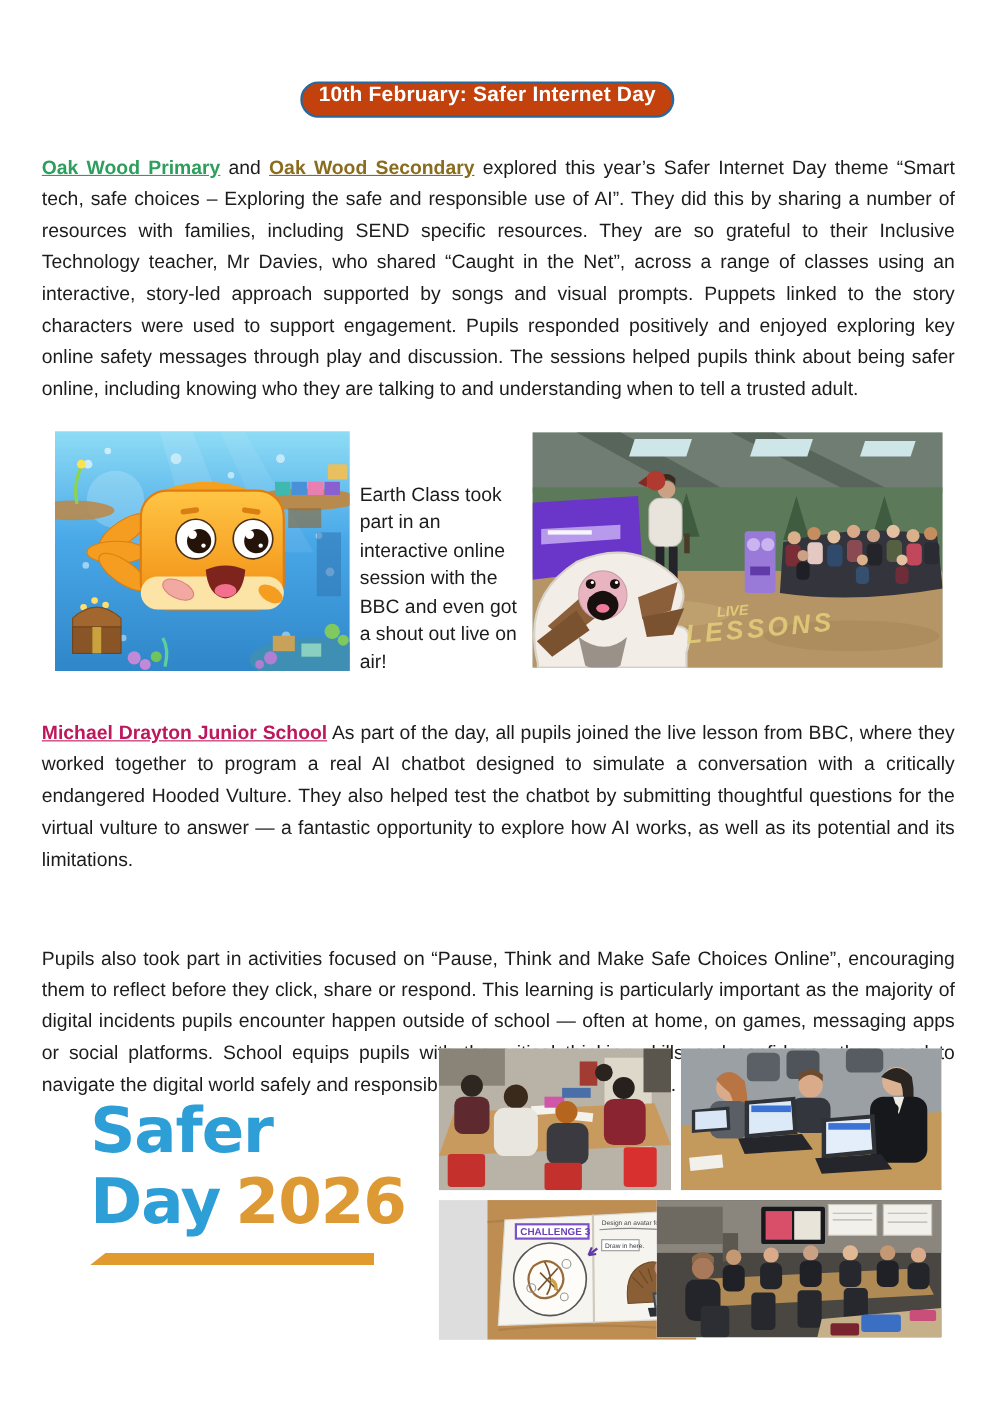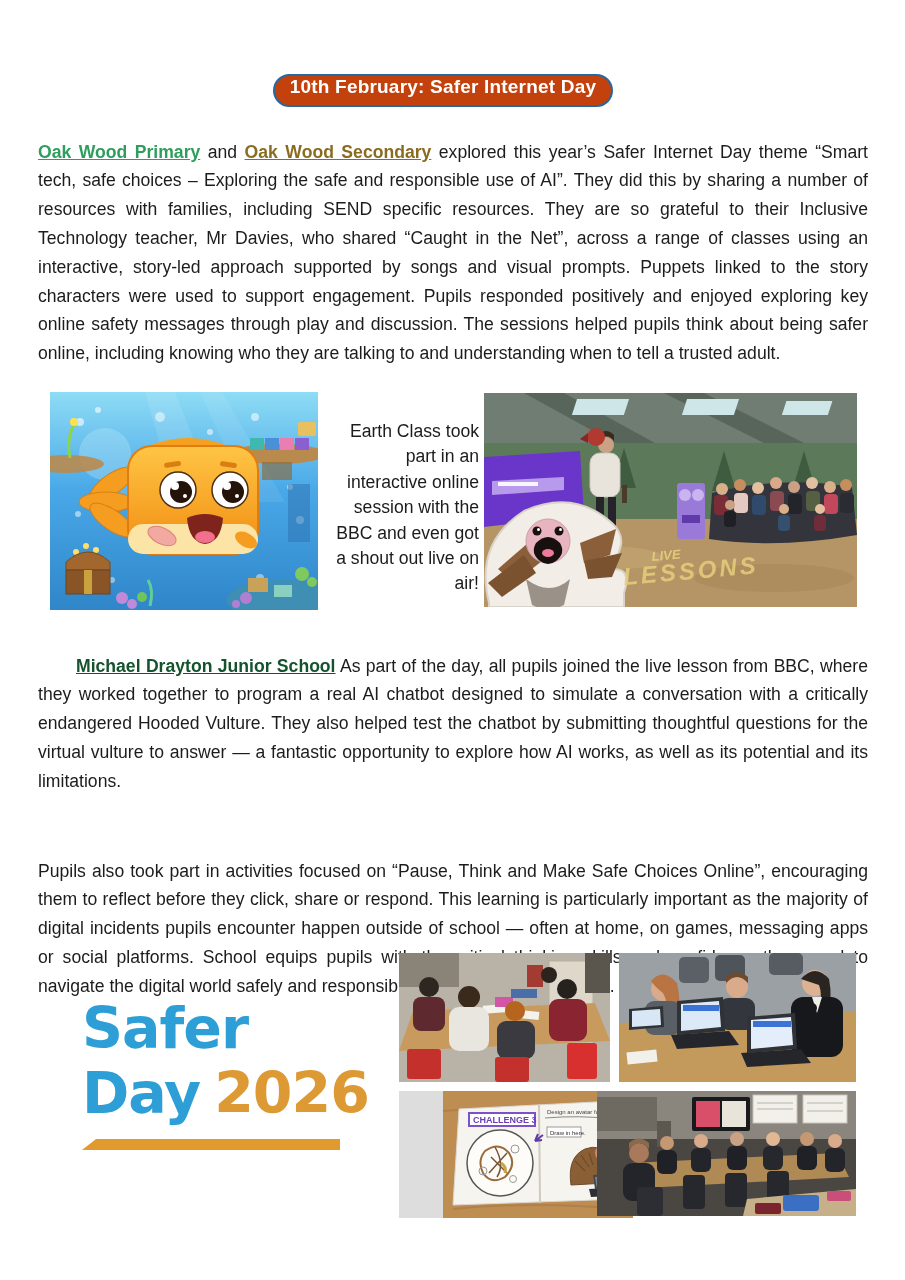--- a/index.html
+++ b/index.html
@@ -17,24 +17,24 @@
         color:#ffffff;font-weight:700;font-size:19px;letter-spacing:.2px;}
 
   .para{position:absolute;left:38px;width:830px;text-align:justify;
         font-size:17.6px;line-height:28.8px;}
   .p1{top:120px;}
   .p2{top:634px;}
   .p3{top:839px;}
   .school{font-weight:700;text-decoration:underline;}
   .green{color:#2e9e5c;}
   .olive{color:#8a6c20;}
-  .red{color:#14532d;margin-left:38px;}
-
-  .caption{position:absolute;left:327px;top:419px;width:152px;
-        font-size:17.6px;line-height:25.4px;text-align:right;}
+  .red{color:#be185d;}
+
+  .caption{position:absolute;left:327px;top:437px;width:152px;
+        font-size:17.6px;line-height:25.4px;text-align:left;}
 
   .ph{position:absolute;overflow:hidden;background:#ddd;}
   .ph svg{display:block;width:100%;height:100%;}
   #ph-fish{left:50px;top:392px;width:268px;height:218px;}
   #ph-bbc{left:484px;top:393px;width:373px;height:214px;}
   #ph-a{left:399px;top:953px;width:211px;height:129px;}
   #ph-b{left:619px;top:953px;width:237px;height:129px;}
   #ph-c{left:399px;top:1091px;width:190px;height:127px;padding-left:44px;}
   #ph-d{left:597px;top:1091px;width:259px;height:125px;}
 

